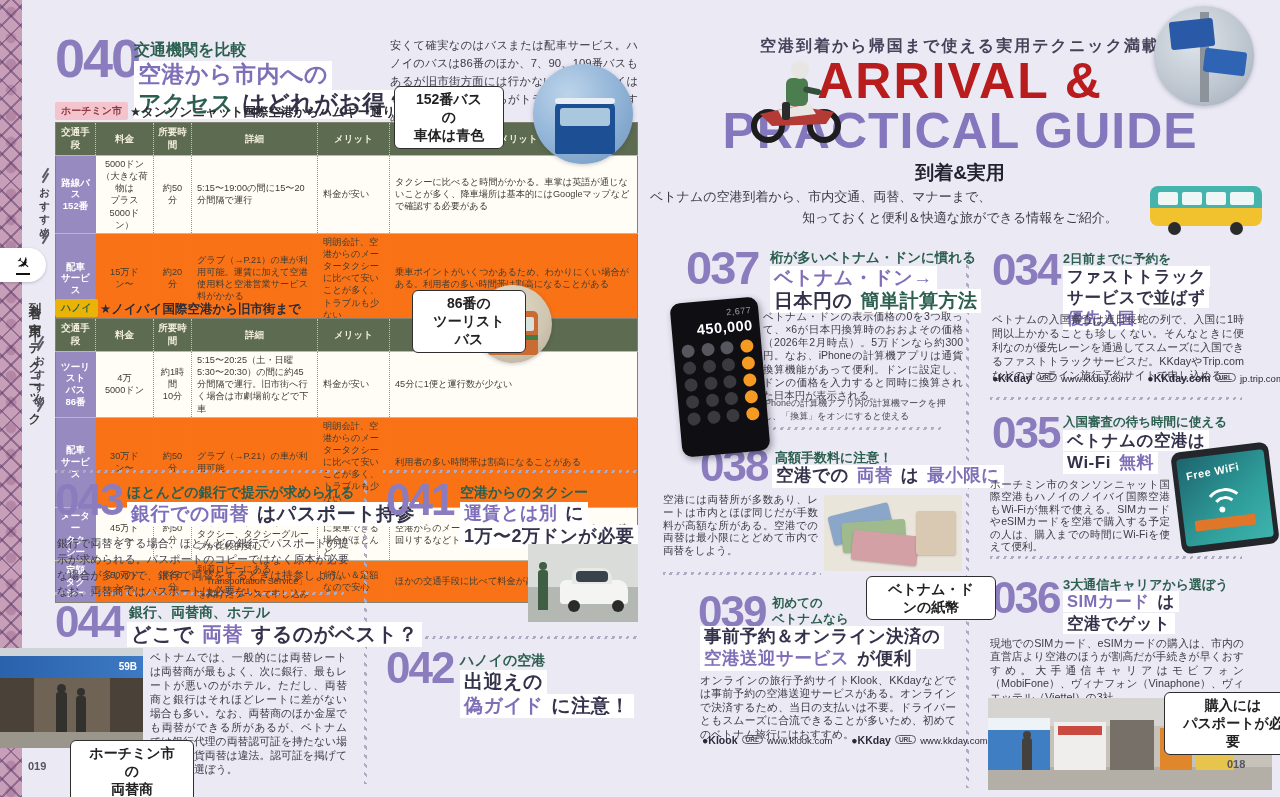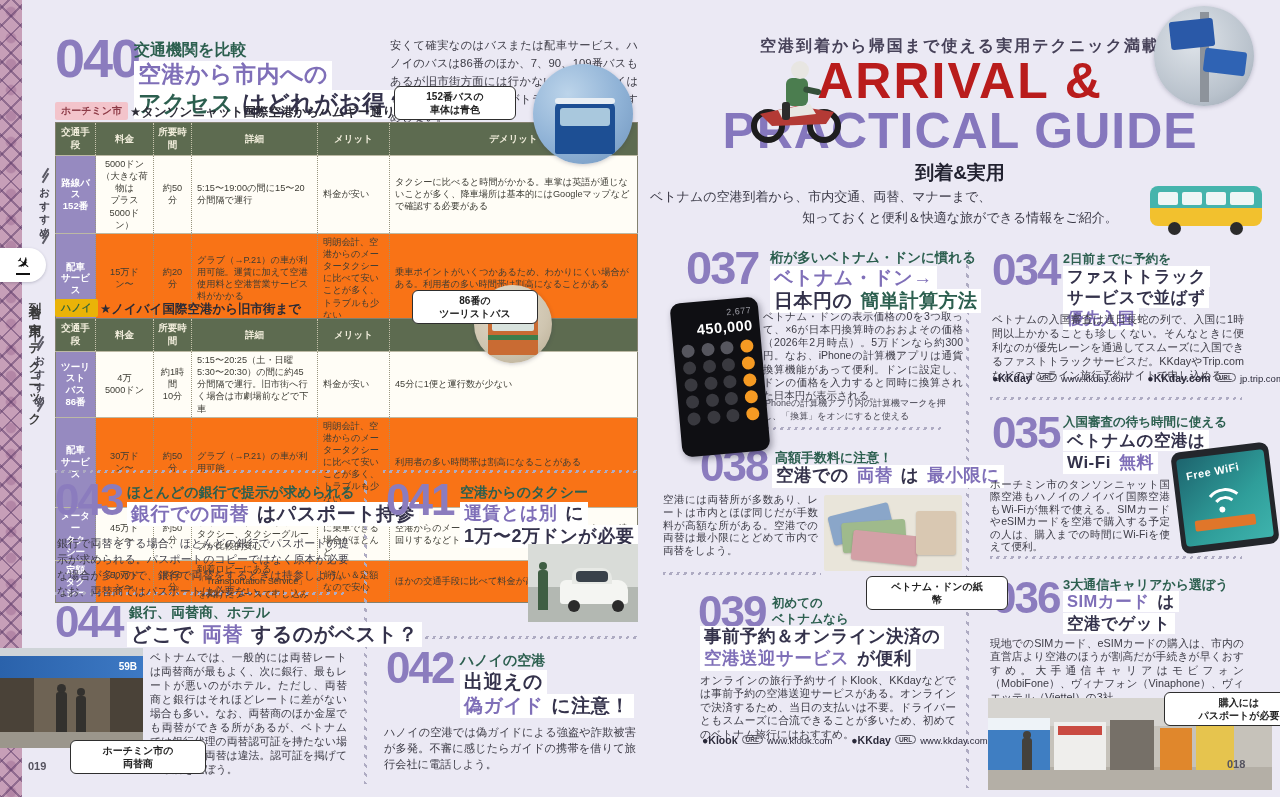--- a/index.html
+++ b/index.html
@@ -12,21 +12,21 @@
 .hl{background:#fff;padding:1px 4px 2px;display:inline-block}
 .tp{color:#7f6fb8}.td{color:#34324b}.tg{color:#2c5f4f}
 .bd{color:#3c3b45;line-height:1.5;text-align:justify}
 .divh{height:3px;background:repeating-linear-gradient(115deg,#aeabc2 0 2.5px,transparent 2.5px 6.5px)}
 .divv{width:3px;background:repeating-linear-gradient(40deg,#aeabc2 0 2.5px,transparent 2.5px 7px)}
 .chip{font-weight:800;font-size:10px;padding:2px 6px;border-radius:2px;display:inline-block}
 .chip-pink{background:#f3c4cb;color:#8d3a46}
 .chip-green{background:#eab308;color:#37663a}
 .route{font-weight:800;font-size:12.5px;color:#2c2b36}
 .bubble{position:absolute;background:#fff;border:1.5px solid #2e2e2e;border-radius:6px;
-  font-size:10px;font-weight:700;text-align:center;line-height:1.3;padding:3px 22px;color:#222;
+  font-size:14px;font-weight:700;text-align:center;line-height:1.3;padding:3px 16px;color:#222;
   white-space:pre-line;z-index:6}
 .ttable{position:absolute;border-collapse:collapse;table-layout:fixed;background:#fffdf6;border:1px solid #83816f}
 .ttable th{background:#5d6b50;color:#f1eddb;font-size:9.5px;font-weight:700;padding:3px 1px;border-left:1px dotted #c8c5ae}
 .ttable td{font-size:9.2px;color:#3e3d35;line-height:1.32;padding:2px 5px;border-left:1px dotted #97947e;
   border-top:1px solid #bcb9a4;vertical-align:middle}
 td.tmode{background:#968ac0;color:#fff;font-weight:700;text-align:center;white-space:pre-line;font-size:9.5px;line-height:1.25}
 tr.rc td:not(.tmode){background:#f97316}
 .cc{text-align:center}
 .pnum{font-size:11px;color:#55535f;font-weight:700}
 .vtext{writing-mode:vertical-rl;font-weight:800;color:#3a3a3a;letter-spacing:3px}
@@ -295,21 +295,20 @@
   </div>
 
   <div class="abs num" style="left:386px;top:648px;font-size:44px">042</div>
   <div class="abs kick" style="left:460px;top:652px;font-size:14px">ハノイの空港</div>
   <div class="abs ttl" style="left:460px;top:670px;font-size:19px">
     <span class="hl td">出迎えの</span>
   </div>
   <div class="abs ttl" style="left:460px;top:694px;font-size:19px">
     <span class="hl tp">偽ガイド</span><span class="hl td">に注意！</span>
   </div>
-  <div class="abs bd" style="left:384px;top:724px;width:252px;font-size:11.2px;line-height:1.45">ハノイの空港では偽ガイドによる強盗や詐欺被害が多発。不審に感じたらガイドの携帯を借りて旅行会社に電話しよう。</div>
 
   <div class="abs" style="left:650px;top:36px;width:620px;text-align:center;font-size:16px;font-weight:800;color:#474259;letter-spacing:2px">空港到着から帰国まで使える実用テクニック満載</div>
   <div class="abs" style="left:650px;top:56px;width:620px;text-align:center;font-size:50px;font-weight:800;color:#b91c1c;letter-spacing:2px;line-height:1">ARRIVAL &amp;</div>
   <div class="abs" style="left:650px;top:106px;width:620px;text-align:center;font-size:50px;font-weight:800;color:#8577bd;letter-spacing:1px;line-height:1">PRACTICAL GUIDE</div>
   <div class="abs" style="left:650px;top:160px;width:620px;text-align:center;font-size:19px;font-weight:800;color:#222230">到着&amp;実用</div>
   <div class="abs" style="left:650px;top:188px;width:620px;font-size:13px;color:#3a3946">ベトナムの空港到着から、市内交通、両替、マナーまで、</div>
   <div class="abs" style="left:650px;top:209px;width:620px;text-align:center;font-size:13px;color:#3a3946">知っておくと便利＆快適な旅ができる情報をご紹介。</div>
 
   <svg class="abs" style="left:738px;top:52px" width="112" height="92" viewBox="0 0 112 92">
     <circle cx="30" cy="74" r="14" fill="none" stroke="#1d1d1d" stroke-width="6"></circle>

